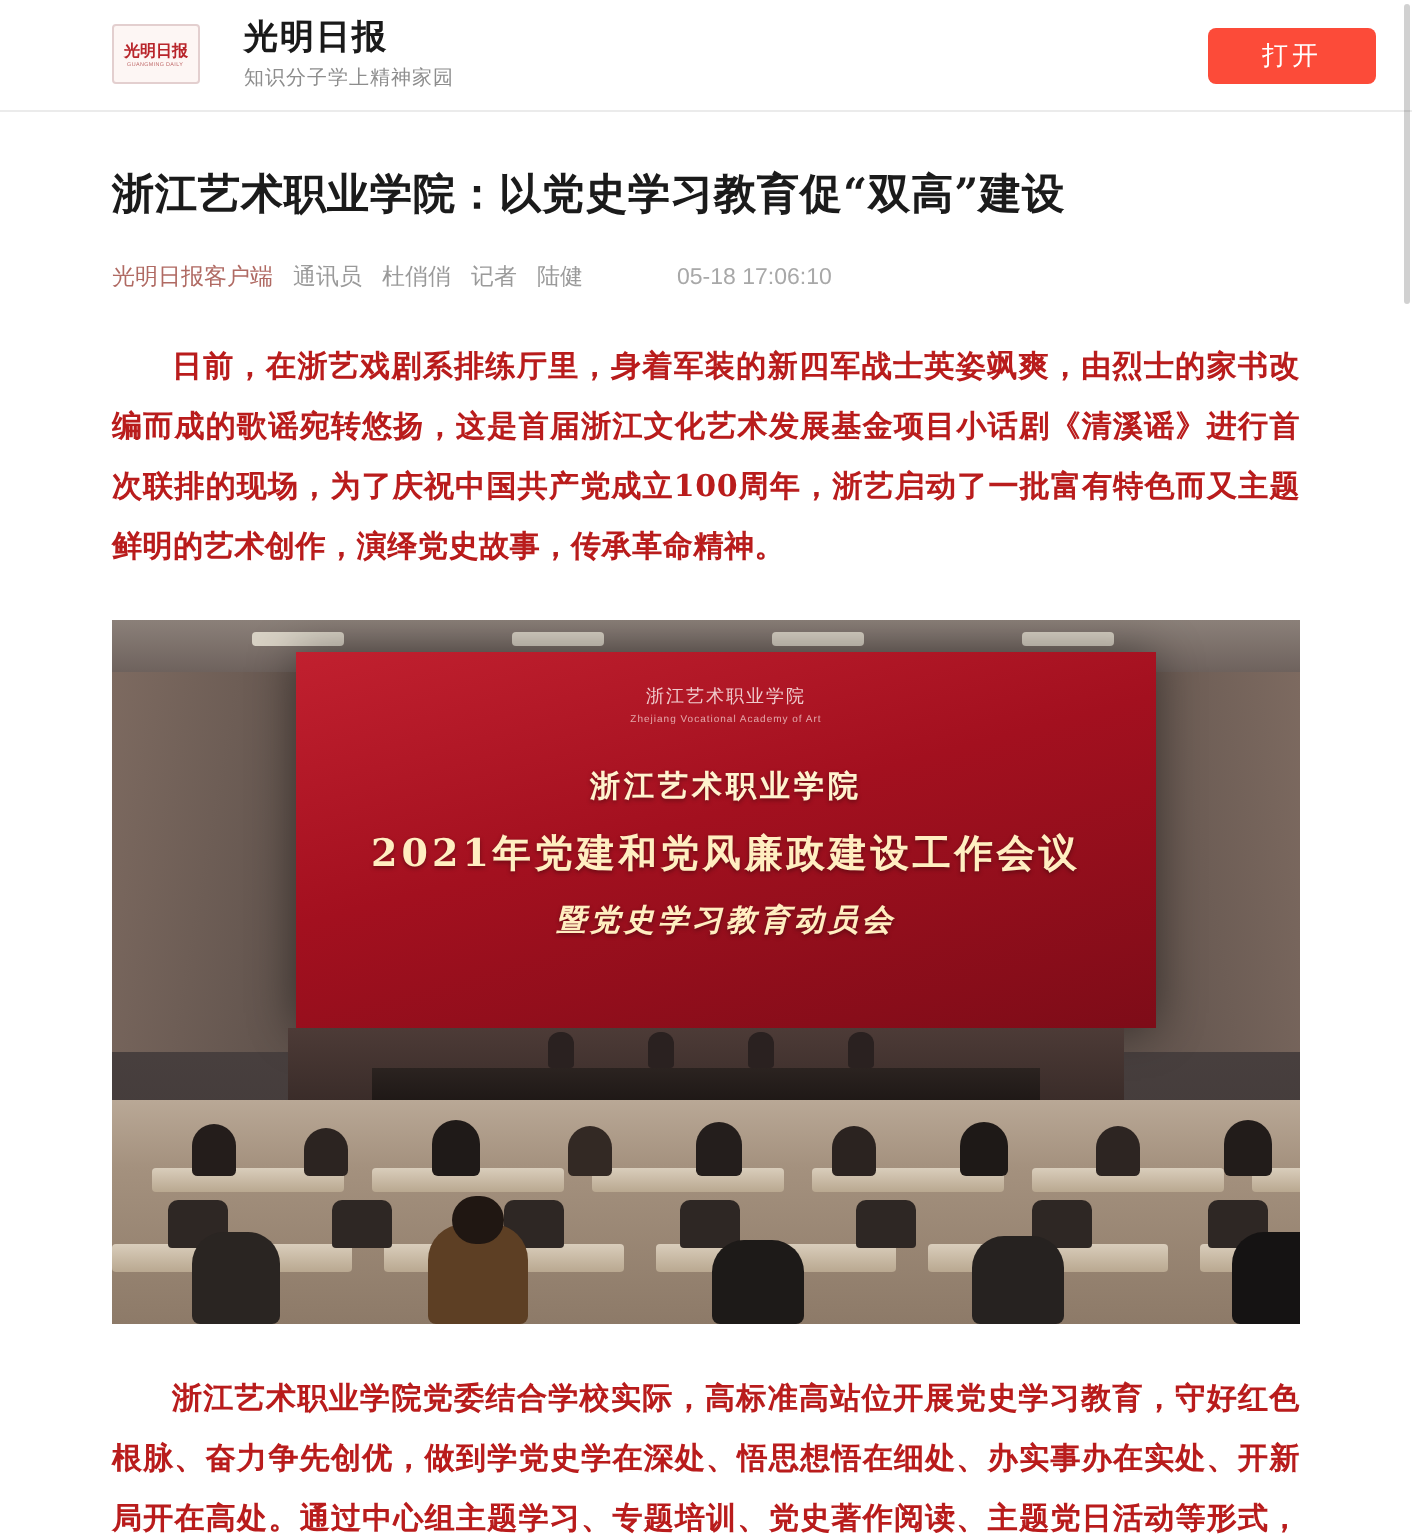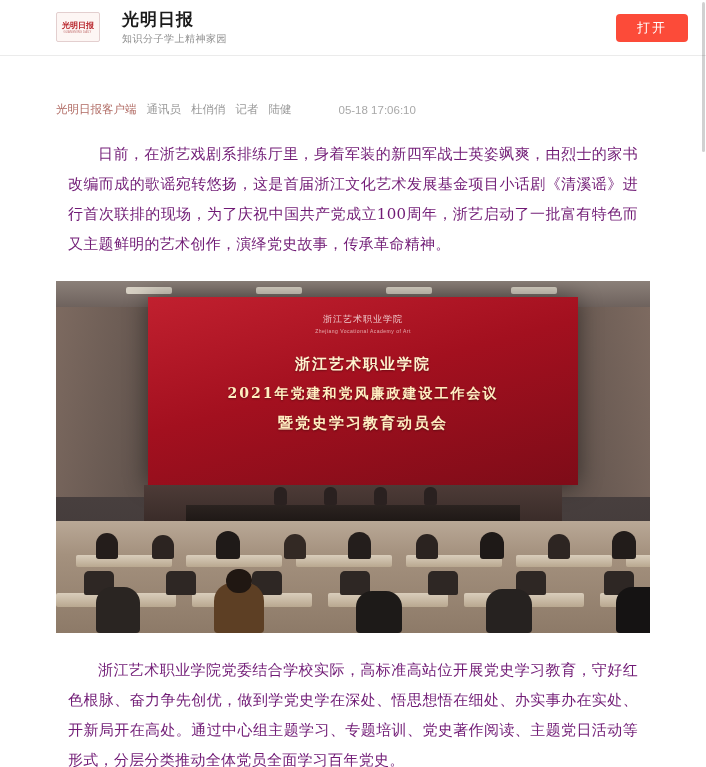--- a/index.html
+++ b/index.html
@@ -70,21 +70,21 @@
     line-height: 1.2;
   }
   .brand-sub {
     font-size: 10px;
     color: #8d8d8d;
     margin-top: 3px;
     letter-spacing: 0.5px;
   }
   .header-spacer { flex: 1; }
   .open-button {
-    width: 72px;
+    width: 84px;
     height: 28px;
     border: none;
     border-radius: 4px;
     background: #fc4b39;
     color: #fff;
     font-size: 13px;
     font-family: "Liberation Sans", sans-serif;
     letter-spacing: 2px;
     cursor: pointer;
     padding: 0;
@@ -120,29 +120,30 @@
     margin-right: 10px;
     color: #9a9a9a;
   }
   .meta .time {
     color: #a8a8a8;
     margin-left: 4px;
     padding-left: 33px;
   }
 
   .para {
-    margin: 12px;
+    margin: 0;
     margin-top: 22px;
     font-family: "DejaVu Serif", serif;
     font-size: 15px;
     line-height: 2.0;
-    color: #701a75;
+    color: #b91c1c;
     text-align: justify;
     text-indent: 2em;
     letter-spacing: 0.3px;
+    font-weight: bold;
   }
 
   
   .figure {
     margin-top: 22px;
     width: 100%;
     height: 352px;
     position: relative;
     overflow: hidden;
     background: #1d1414;
@@ -215,22 +216,22 @@
     left: 0; right: 0;
     top: 58px;
     text-align: center;
     color: #ffe9a8;
     font-family: "DejaVu Serif", serif;
     font-weight: bold;
     letter-spacing: 2px;
     text-shadow: 0 1px 2px rgba(0,0,0,.35);
   }
   .screen-lines .l1 { font-size: 15px; color: #fff3cf; }
-  .screen-lines .l2 { font-size: 14px; margin-top: 11px; color: #ffeec1; }
-  .screen-lines .l3 { font-size: 15px; margin-top: 11px; color: #ffeec1; }
+  .screen-lines .l2 { font-size: 19px; margin-top: 11px; color: #ffeec1; }
+  .screen-lines .l3 { font-size: 15px; margin-top: 11px; color: #ffeec1; font-style: italic; }
   .screen-lines .l4 {
     font-size: 8px; margin-top: 16px; color: #f3d7a4; letter-spacing: 1px; font-weight: normal;
   }
   .stage {
     position: absolute;
     left: 88px;
     right: 88px;
     top: 204px;
     height: 36px;
     background: linear-gradient(#4d3b37,#3a2c29);
@@ -303,20 +304,21 @@
       <span class="brand-title">光明日报</span>
       <span class="brand-sub">知识分子学上精神家园</span>
     </div>
   </div>
   <div class="header-spacer"></div>
   <button class="open-button">打开</button>
 </div>
 
 <div class="article">
 
+  <h1 class="article-title">浙江艺术职业学院：以党史学习教育促“双高”建设</h1>
 
   <div class="meta">
     <span class="source">光明日报客户端</span>
     <span class="item">通讯员</span>
     <span class="item">杜俏俏</span>
     <span class="item">记者</span>
     <span class="item">陆健</span>
     <span class="time">05-18 17:06:10</span>
   </div>
 

